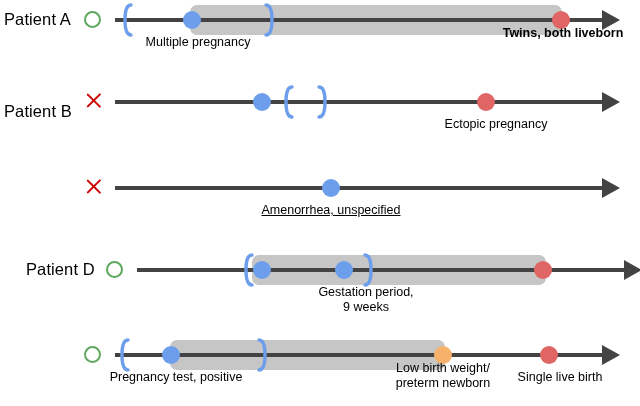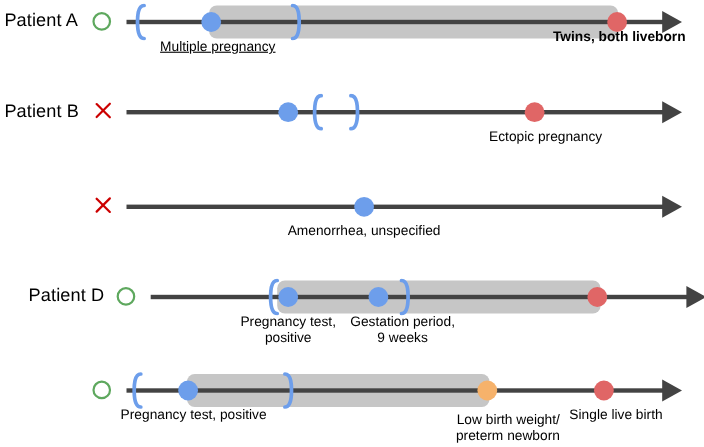--- a/index.html
+++ b/index.html
@@ -132,26 +132,26 @@
     </div>
     <div class="bracket" style="left:263px;top:3px;">
       <svg width="14" height="34" viewBox="0 0 14 34">
           <path d="M3 2 C9 2 9 13 9 17 C9 21 9 32 3 32" fill="none" stroke="#6d9eeb" stroke-width="3.4" stroke-linecap="round"></path>
         </svg>
     </div>
 
     <div class="dot blue" style="left:183px;top:11px;width:18px;height:18px;"></div>
     <div class="dot red" style="left:552px;top:11px;width:18px;height:18px;"></div>
 
-    <div class="caption" style="left:118px;top:35px;width:160px;text-decoration:underline;">Multiple pregnancy</div>
+    <div class="caption" style="left:118px;top:35px;width:160px;">Multiple pregnancy</div>
     <div class="caption" style="left:486px;top:26px;width:154px;font-weight:bold;">Twins, both liveborn</div>
   </div>
 
   <div class="row" style="top:82px;height:82px;">
-    <div class="patient-label" style="left:4px;top:10px;">Patient B</div>
+    <div class="patient-label" style="left:4px;top:20px;">Patient B</div>
     <div class="status-x" style="left:84px;top:9px;"></div>
 
     <div class="axis-line" style="left:115px;top:18px;width:489px;"></div>
     <div class="axis-head" style="left:602px;top:10px;"></div>
 
     <div class="bracket" style="left:281px;top:3px;">
       <svg width="14" height="34" viewBox="0 0 14 34">
           <path d="M11 2 C5 2 5 13 5 17 C5 21 5 32 11 32" fill="none" stroke="#6d9eeb" stroke-width="3.4" stroke-linecap="round"></path>
         </svg>
     </div>
@@ -168,21 +168,21 @@
   </div>
 
   <div class="row" style="top:168px;height:76px;">
     <div class="status-x" style="left:84px;top:9px;"></div>
 
     <div class="axis-line" style="left:115px;top:18px;width:489px;"></div>
     <div class="axis-head" style="left:602px;top:10px;"></div>
 
     <div class="dot blue" style="left:322px;top:11px;width:18px;height:18px;"></div>
 
-    <div class="caption" style="left:251px;top:35px;width:160px;">Amenorrhea, unspecified</div>
+    <div class="caption" style="left:251px;top:35px;width:160px;text-decoration:underline;">Amenorrhea, unspecified</div>
   </div>
 
   <div class="row" style="top:250px;height:84px;margin-left:22px;">
     <div class="patient-label" style="left:4px;top:10px;">Patient D</div>
     <div class="status-circle" style="left:84px;top:11px;"></div>
 
     <div class="band" style="left:230px;top:5px;width:294px;height:30px;"></div>
 
     <div class="axis-line" style="left:115px;top:18px;width:489px;"></div>
     <div class="axis-head" style="left:602px;top:10px;"></div>
@@ -195,22 +195,20 @@
     <div class="bracket" style="left:340px;top:3px;">
       <svg width="14" height="34" viewBox="0 0 14 34">
           <path d="M3 2 C9 2 9 13 9 17 C9 21 9 32 3 32" fill="none" stroke="#6d9eeb" stroke-width="3.4" stroke-linecap="round"></path>
         </svg>
     </div>
 
     <div class="dot blue" style="left:231px;top:11px;width:18px;height:18px;"></div>
     <div class="dot blue" style="left:313px;top:11px;width:18px;height:18px;"></div>
     <div class="dot red" style="left:512px;top:11px;width:18px;height:18px;"></div>
 
-    <div class="caption" style="left:172px;top:35px;width:136px;">Pregnancy test,
-positive</div>
     <div class="caption" style="left:278px;top:35px;width:132px;">Gestation period,
 9 weeks</div>
   </div>
 
   <div class="row" style="top:335px;height:71px;">
     <div class="status-circle" style="left:84px;top:11px;"></div>
 
     <div class="band" style="left:170px;top:5px;width:275px;height:30px;"></div>
 
     <div class="axis-line" style="left:115px;top:18px;width:489px;"></div>
@@ -225,18 +223,18 @@
       <svg width="14" height="34" viewBox="0 0 14 34">
           <path d="M3 2 C9 2 9 13 9 17 C9 21 9 32 3 32" fill="none" stroke="#6d9eeb" stroke-width="3.4" stroke-linecap="round"></path>
         </svg>
     </div>
 
     <div class="dot blue" style="left:162px;top:11px;width:18px;height:18px;"></div>
     <div class="dot orange" style="left:434px;top:11px;width:18px;height:18px;"></div>
     <div class="dot red" style="left:540px;top:11px;width:18px;height:18px;"></div>
 
     <div class="caption" style="left:96px;top:35px;width:160px;">Pregnancy test, positive</div>
-    <div class="caption" style="left:377px;top:39px;width:132px;text-align:right;">Low birth weight/
+    <div class="caption" style="left:377px;top:26px;width:132px;">Low birth weight/
 preterm newborn</div>
     <div class="caption" style="left:494px;top:35px;width:132px;">Single live birth</div>
   </div>
 
 </div>
 
 </body></html>

